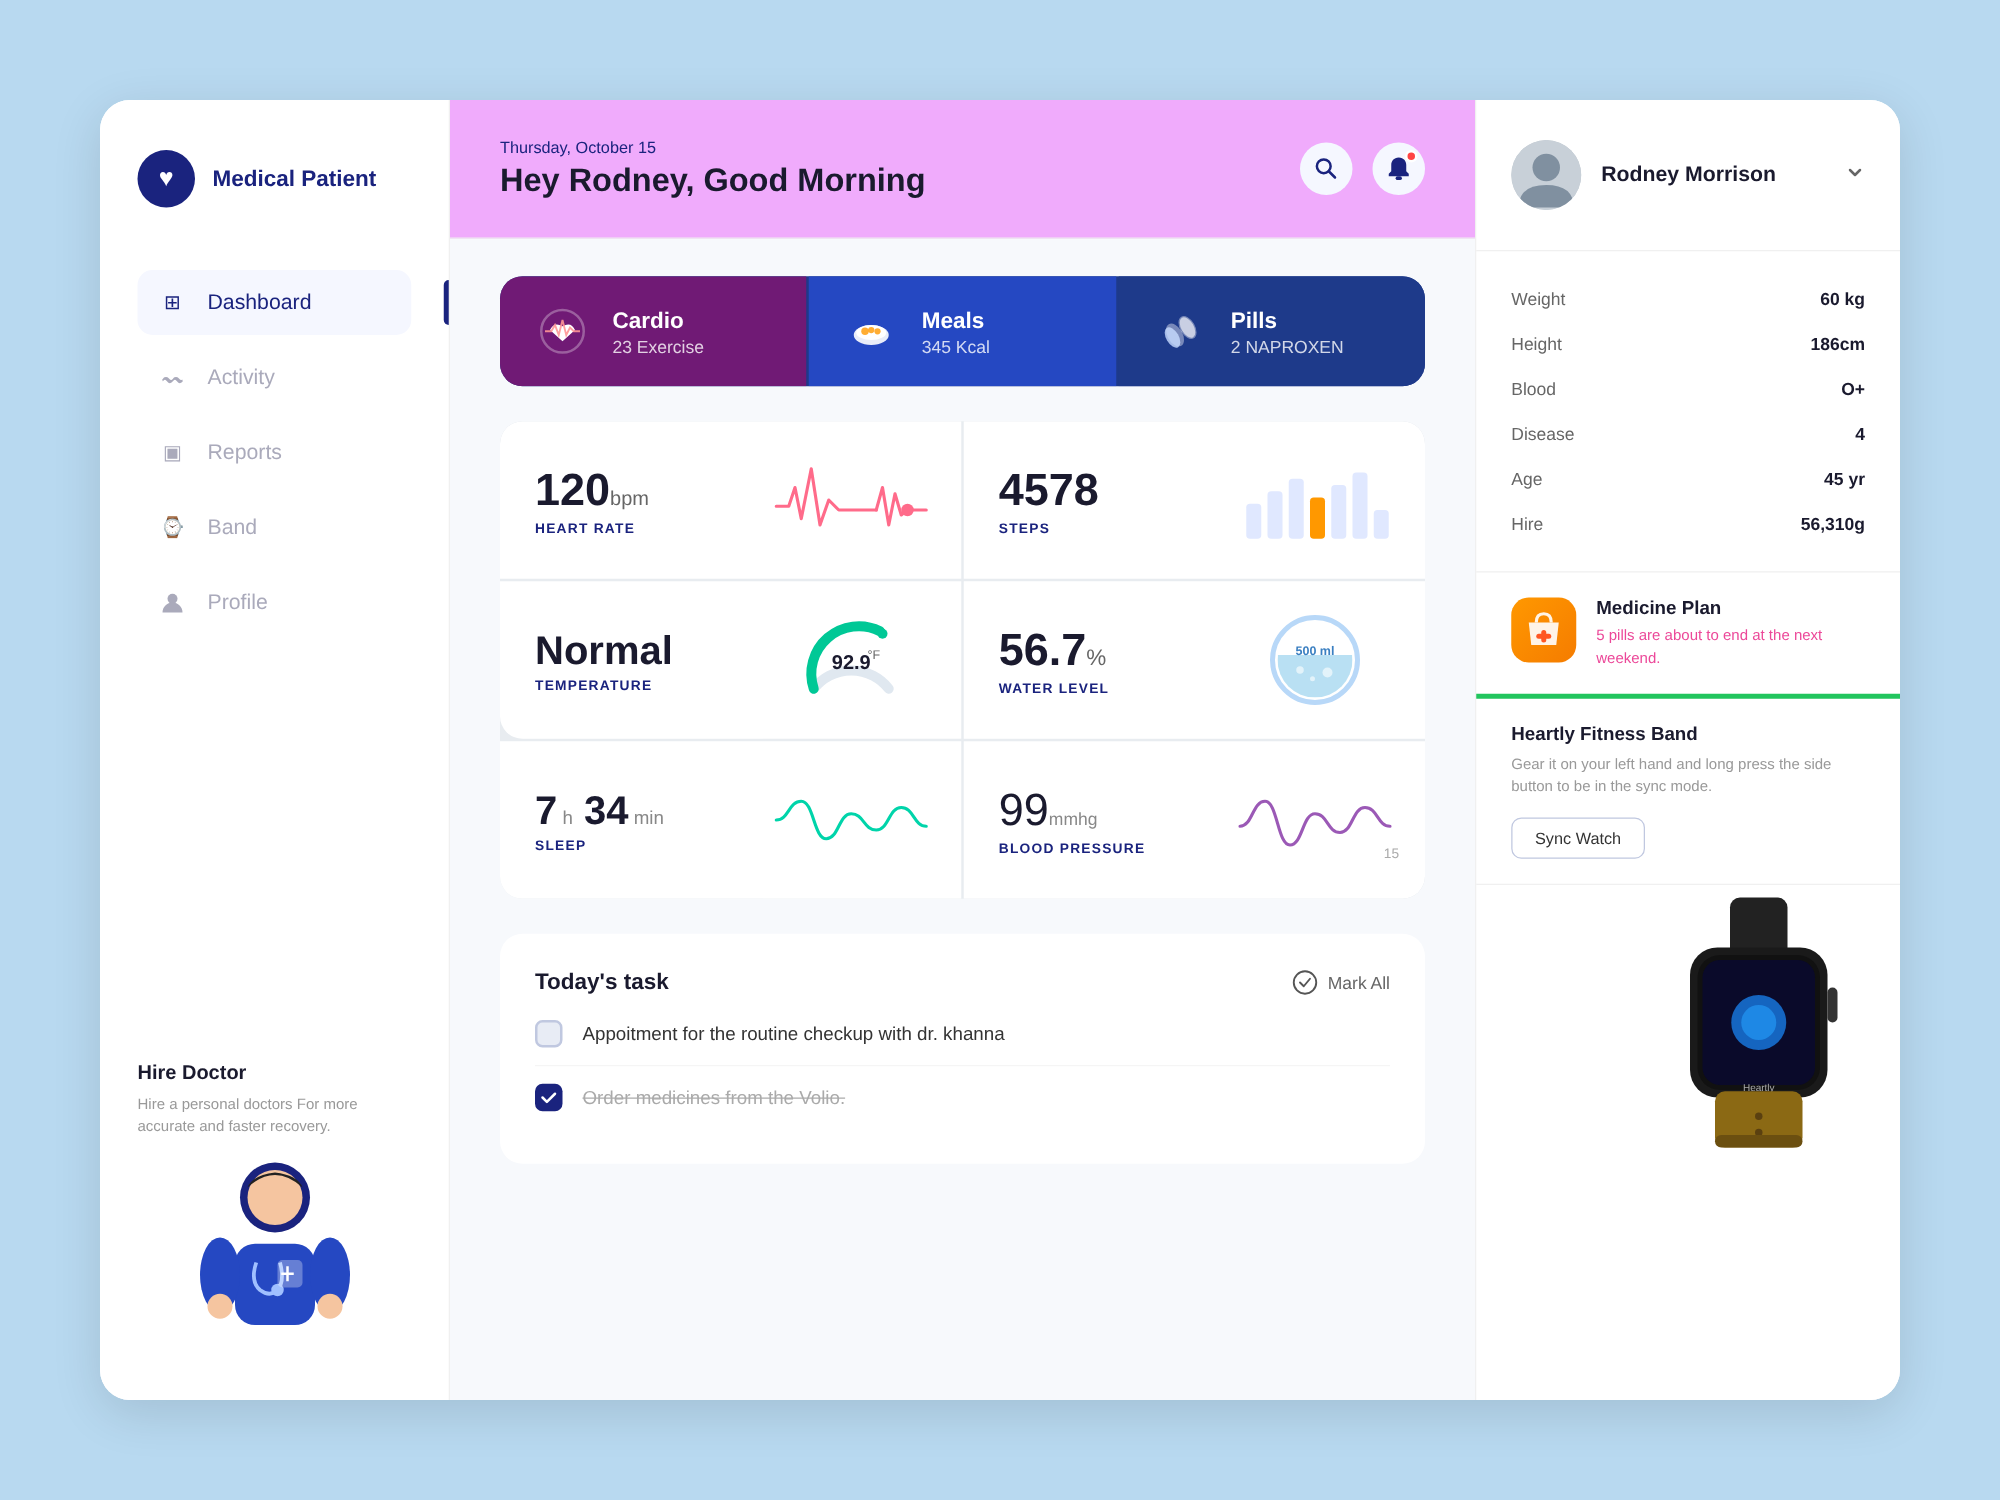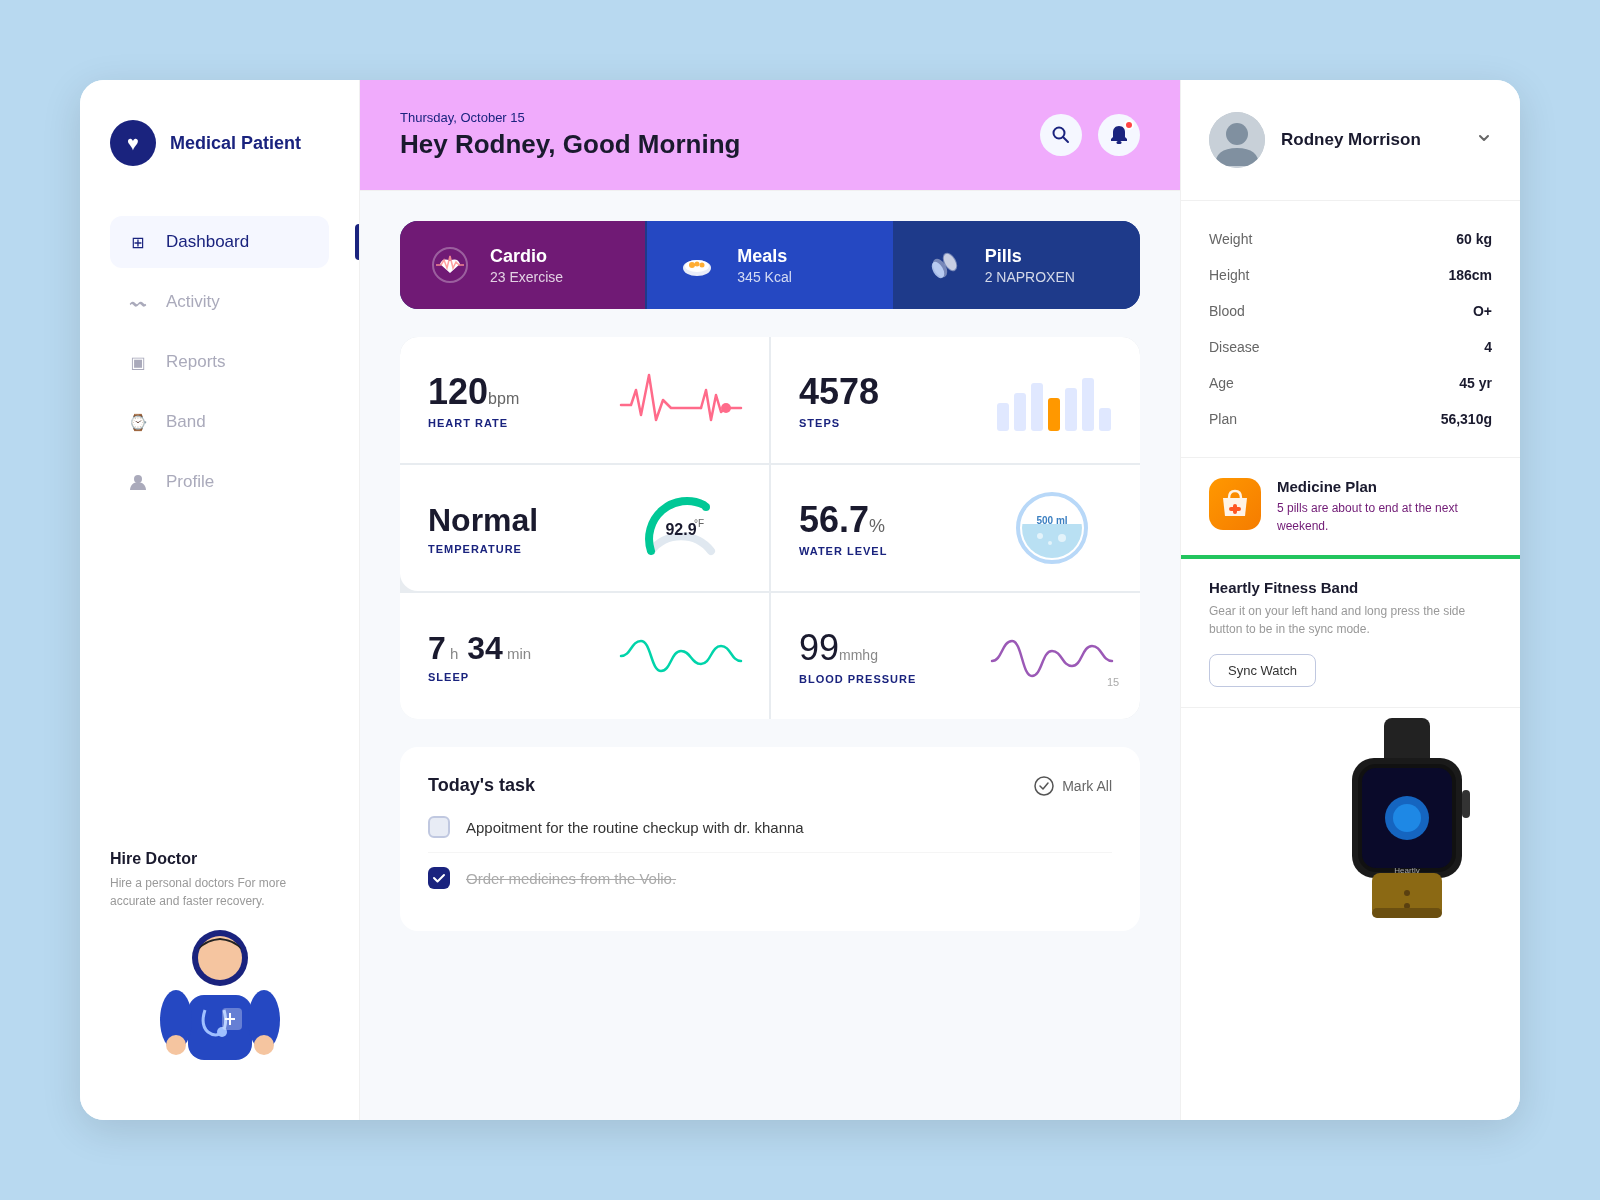--- a/index.html
+++ b/index.html
@@ -384,21 +384,21 @@
     }
     .medicine-info {}
     .medicine-title {
       font-size: 15px;
       font-weight: 700;
       color: #1a1a2e;
       margin-bottom: 4px;
     }
     .medicine-desc {
       font-size: 12px;
-      color: #701a75;
+      color: #ec4899;
       line-height: 1.5;
     }
     .fitness-band {
       padding: 20px 28px;
       border-bottom: 1px solid #f0f0f0;
     }
     .fitness-title {
       font-size: 15px;
       font-weight: 700;
       color: #1a1a2e;
@@ -744,21 +744,21 @@
       </div>
       <div class="patient-stat-row">
         <span class="patient-stat-label">Disease</span>
         <span class="patient-stat-value">4</span>
       </div>
       <div class="patient-stat-row">
         <span class="patient-stat-label">Age</span>
         <span class="patient-stat-value">45 yr</span>
       </div>
       <div class="patient-stat-row">
-        <span class="patient-stat-label">Plan</span>
+        <span class="patient-stat-label">Hire</span>
         <span class="patient-stat-value">56,310g</span>
       </div>
     </div>
 
     <div class="medicine-plan">
       <div class="medicine-icon">
         <svg width="36" height="36" viewBox="0 0 36 36">
 
           <path d="M6 12 L8 30 L28 30 L30 12 Z" fill="rgba(255,255,255,0.9)"></path>
           <path d="M12 12 Q12 5 18 5 Q24 5 24 12" stroke="rgba(255,255,255,0.9)" stroke-width="2.5" fill="none"></path>

